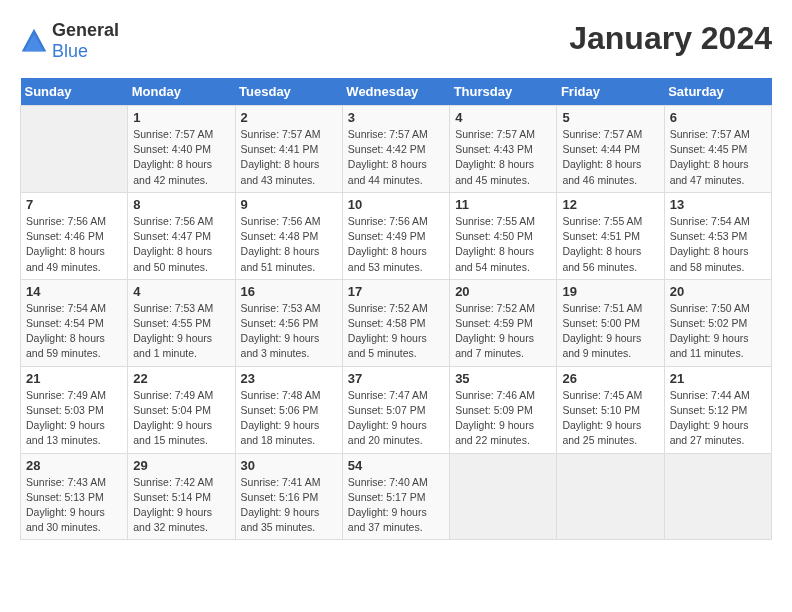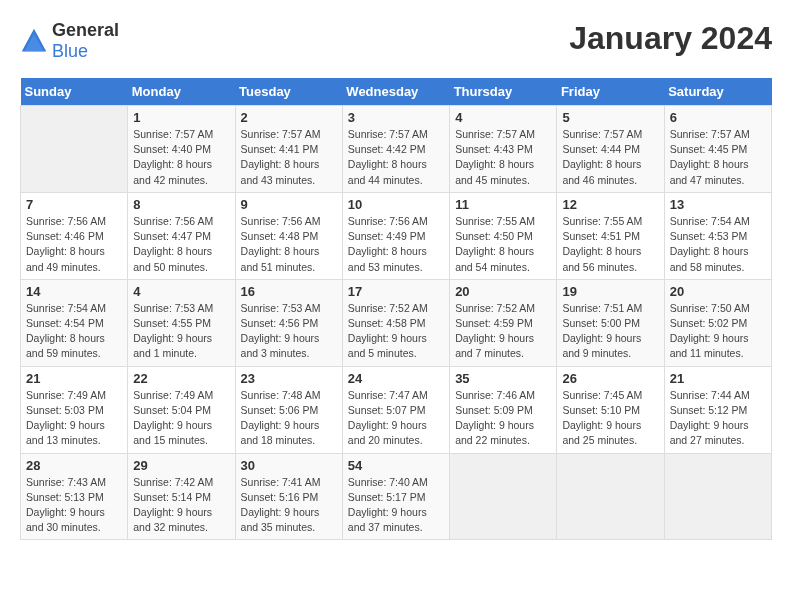--- a/index.html
+++ b/index.html
@@ -215,21 +215,21 @@
         </td>
         <td>
           <span class="day-number">22</span>
           <div class="day-info">Sunrise: 7:49 AM<br>Sunset: 5:04 PM<br>Daylight: 9 hours<br>and 15 minutes.</div>
         </td>
         <td>
           <span class="day-number">23</span>
           <div class="day-info">Sunrise: 7:48 AM<br>Sunset: 5:06 PM<br>Daylight: 9 hours<br>and 18 minutes.</div>
         </td>
         <td>
-          <span class="day-number">24</span>
+          <span class="day-number">37</span>
           <div class="day-info">Sunrise: 7:47 AM<br>Sunset: 5:07 PM<br>Daylight: 9 hours<br>and 20 minutes.</div>
         </td>
         <td>
           <span class="day-number">35</span>
           <div class="day-info">Sunrise: 7:46 AM<br>Sunset: 5:09 PM<br>Daylight: 9 hours<br>and 22 minutes.</div>
         </td>
         <td>
           <span class="day-number">26</span>
           <div class="day-info">Sunrise: 7:45 AM<br>Sunset: 5:10 PM<br>Daylight: 9 hours<br>and 25 minutes.</div>
         </td>

